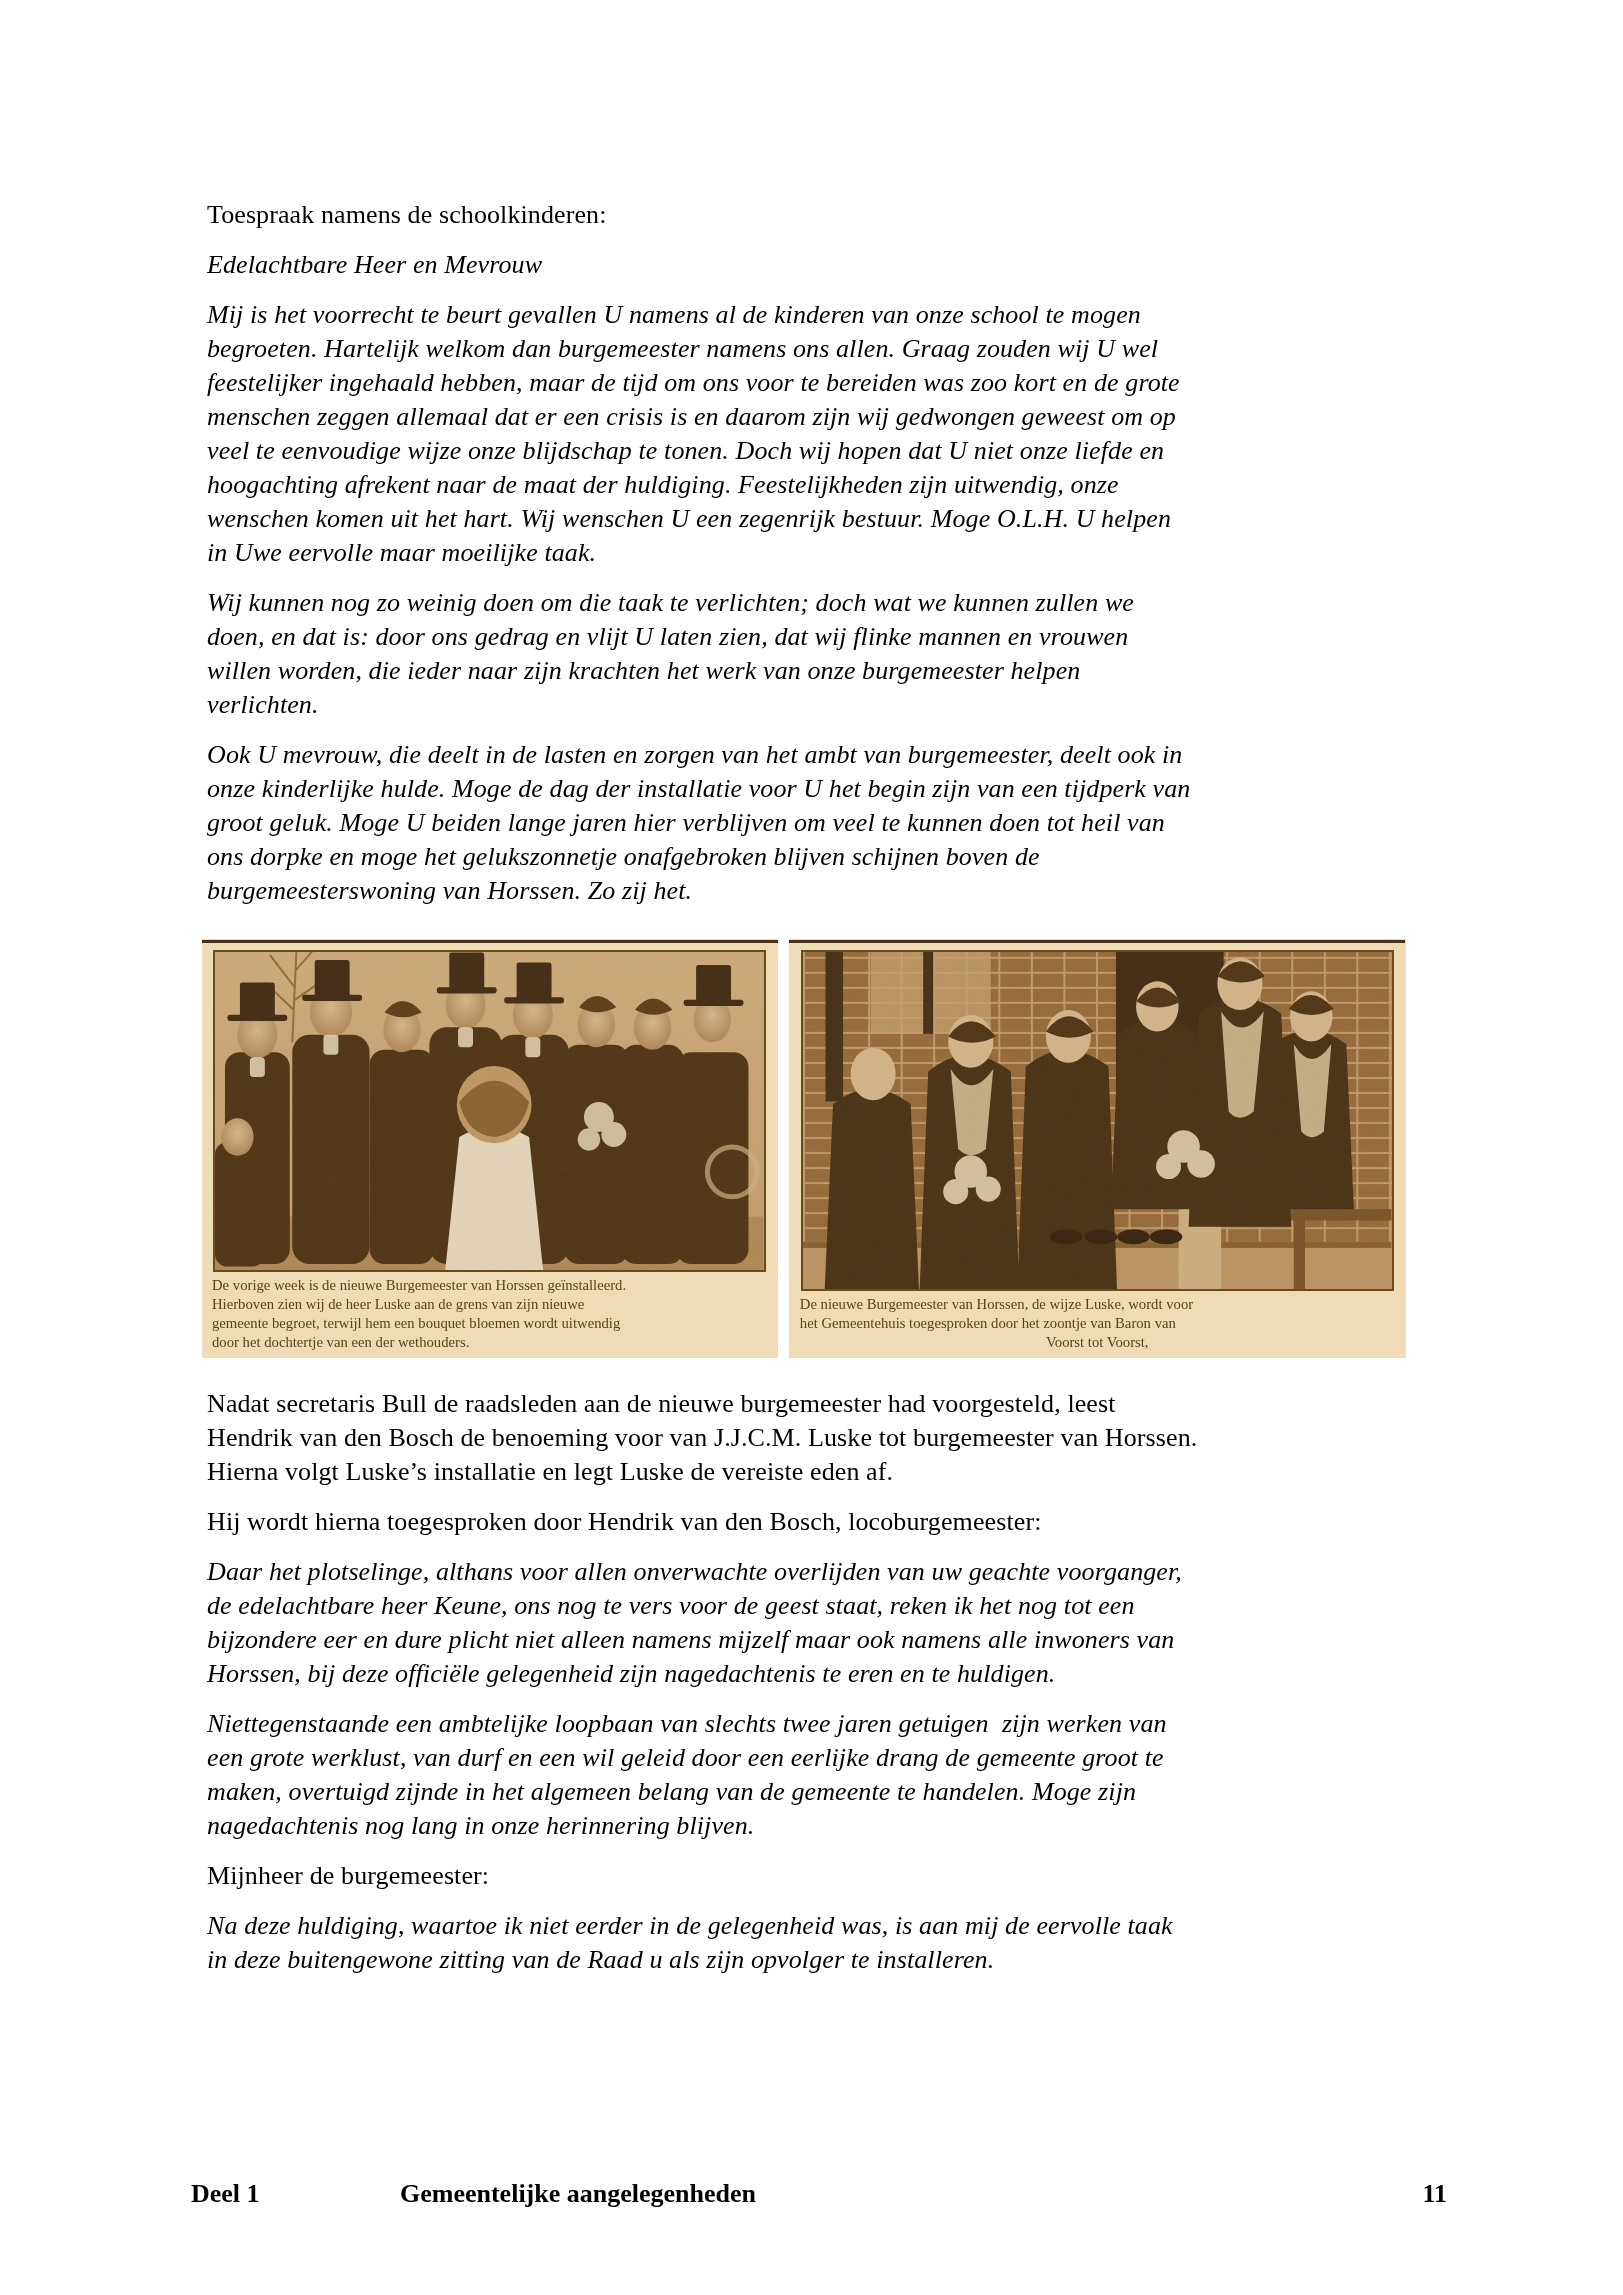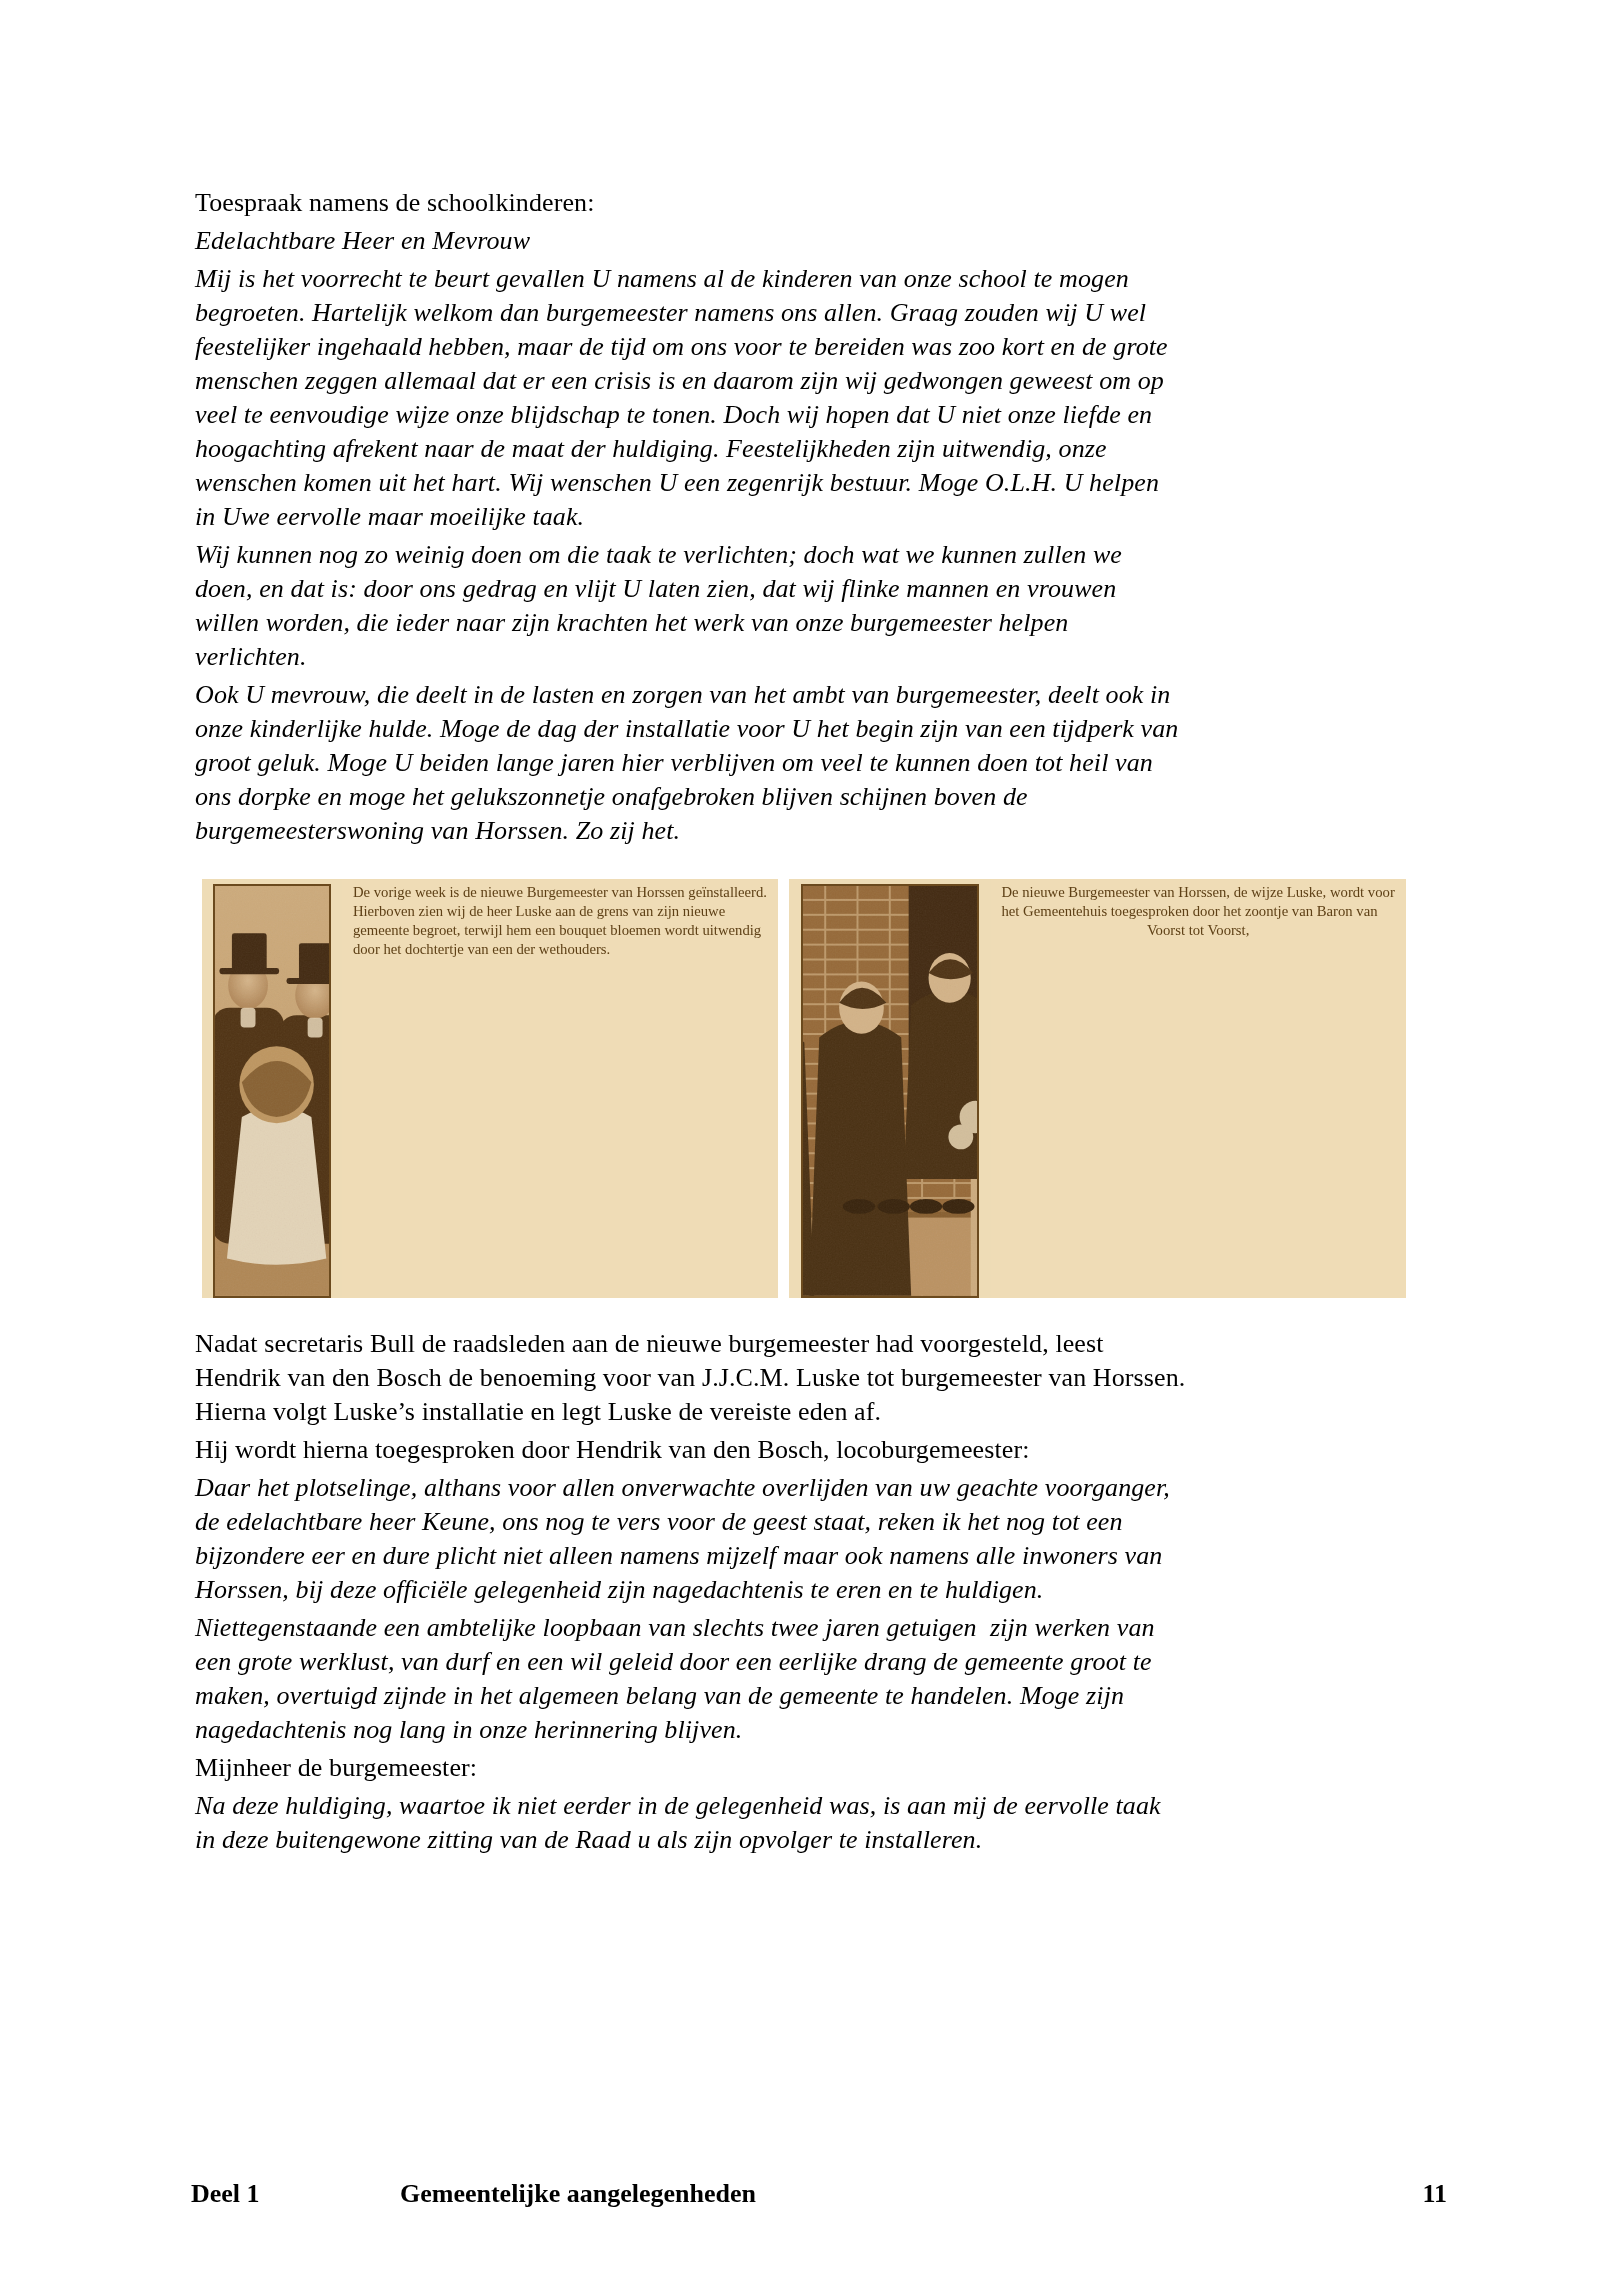--- a/index.html
+++ b/index.html
@@ -27,21 +27,21 @@
     position: absolute;
     left: 191px;
     top: 182px;
     width: 1243px;
   }
 
   
   .para {
     font-size: 26px;
     line-height: 34px;
-    margin: 4px;
+    margin: 16px;
     text-align: left;
     white-space: pre-wrap;
     letter-spacing: 0.1px;
   }
   .para.roman  { font-style: normal; }
   .para.italic { font-style: italic; }
 
   
   .clipping {
     position: relative;
@@ -52,21 +52,21 @@
     background: #f0dcb4;
     display: flex;
     flex-direction: row;
     align-items: stretch;
     box-shadow: 0 0 0 0 transparent;
   }
   .clip-col {
     position: relative;
     background: #eedcb6;
     display: flex;
-    flex-direction: row;
+    flex-direction: column;
   }
   .clip-col.left  { width: 576px; }
   .clip-col.gap   { width: 11.8px; background: #ffffff; }
   .clip-col.right { width: 616px; }
 
   .clip-rule {
     height: 5.9px;
     background: linear-gradient(to bottom,#efdcb6 0,#efdcb6 1.3px,#4a3212 1.3px,#4a3212 3.9px,#efdcb6 3.9px);
     flex: 0 0 auto;
   }

